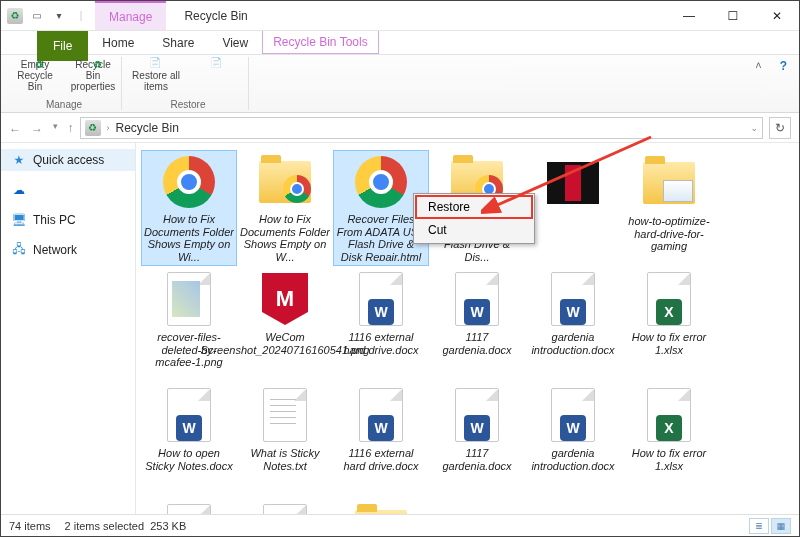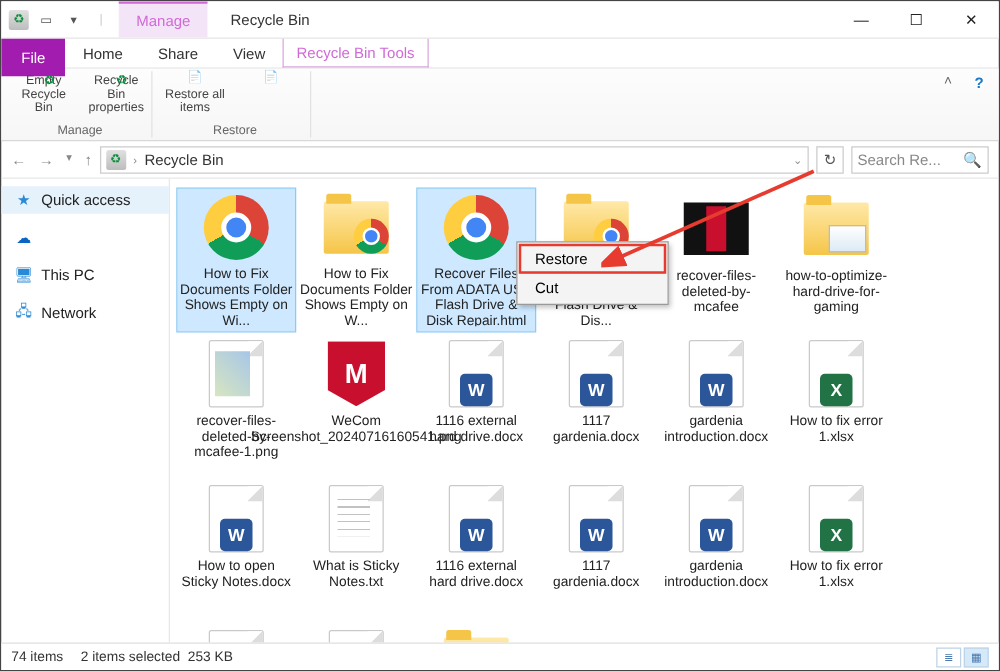--- a/index.html
+++ b/index.html
@@ -9,21 +9,21 @@
 .titlebar { height: 30px; display: flex; align-items: center; background: #fff; border-bottom: 1px solid #e5e5e5; }
 .titlebar .qat { display: flex; gap: 6px; padding: 0 6px; align-items: center; }
 .titlebar .qat-icon { width: 16px; height: 16px; display: flex; align-items: center; justify-content: center; font-size: 10px; color: #555; }
 .tab-manage { background: #f3e5f7; color: #d16ad8; padding: 0 14px; height: 100%; display: flex; align-items: center; font-size: 12px; border-top: 2px solid #d16ad8; }
 .titlebar .wtitle { padding: 0 18px; font-size: 12px; color: #333; flex: 1; }
 .titlebar .winctrls { display: flex; }
 .titlebar .winctrls div { width: 44px; height: 30px; display: flex; align-items: center; justify-content: center; font-size: 12px; color: #222; }
 
 
 .tabs { height: 24px; display: flex; align-items: stretch; border-bottom: 1px solid #e3e3e3; font-size: 12px; }
-.tab-file { background: #a21caf; color: #fff; padding: 15px 16px; display: flex; align-items: center; }
+.tab-file { background: #4d7c0f; color: #fff; padding: 15px 16px; display: flex; align-items: center; margin-left: 36px; }
 .tab { padding: 0 14px; display: flex; align-items: center; color: #333; }
 .tab-sub { color: #d16ad8; border: 1px solid #d9a8de; border-top: none; padding: 0 10px; display: flex; align-items: center; }
 
 
 .ribbon { height: 58px; background: linear-gradient(#fdfdfd, #f6f6f6); border-bottom: 1px solid #d8d8d8; display: flex; padding: 2px 6px; gap: 6px; }
 .rgroup { display: flex; flex-direction: column; align-items: center; justify-content: space-between; padding: 0 4px; border-right: 1px solid #e2e2e2; }
 .rgroup-btns { display: flex; gap: 10px; }
 .rbtn { display: flex; flex-direction: column; align-items: center; width: 48px; font-size: 10px; color: #444; text-align: center; line-height: 1.1; cursor: default; }
 .rbtn.wide { width: 54px; }
 .rbtn .ricon { margin-bottom: 2px; }
@@ -45,21 +45,21 @@
 .sidebar { width: 135px; border-right: 1px solid #e8e8e8; padding: 6px 0; font-size: 12px; }
 .sideitem { display: flex; align-items: center; gap: 6px; padding: 3px 10px; color: #222; cursor: default; }
 .sideitem.active { background: #e5f1fb; }
 .sideitem .sicon { width: 16px; height: 16px; display: inline-flex; align-items: center; justify-content: center; font-size: 12px; }
 
 
 .content { flex: 1; overflow: hidden; padding: 8px 6px; display: flex; flex-wrap: wrap; align-content: flex-start; gap: 2px 2px; position: relative; }
 .item { width: 94px; height: 114px; display: flex; flex-direction: column; align-items: center; text-align: center; font-size: 11px; color: #222; padding: 4px 2px; line-height: 1.15; cursor: default; }
 .item.sel { background: #cde8ff; outline: 1px solid #8cc9f5; }
 .item .thumb { width: 56px; height: 56px; margin-bottom: 4px; display: flex; align-items: center; justify-content: center; position: relative; }
-.item .label { overflow: hidden; max-height: 48px; }
+.item .label { overflow: hidden; max-height: 48px; font-style: italic; }
 
 
 .folder { width: 52px; height: 42px; background: linear-gradient(#ffe9a8, #f5c548); border-radius: 2px; position: relative; }
 .folder::before { content: ''; position: absolute; top: -6px; left: 2px; width: 20px; height: 8px; background: #f5c548; border-radius: 2px 2px 0 0; }
 .folder .ov { position: absolute; bottom: 0; right: 0; }
 .page { width: 44px; height: 54px; background: #fff; border: 1px solid #c9c9c9; border-radius: 2px; position: relative; }
 .page::before { content: ''; position: absolute; top: 0; right: 0; width: 12px; height: 12px; background: linear-gradient(135deg, #fff 49%, #ddd 51%); }
 .page.lines::after { content: ''; position: absolute; left: 6px; right: 10px; top: 10px; height: 30px; background: repeating-linear-gradient(#c2c2c2 0 1px, transparent 1px 6px); }
 .page.img::after { content: ''; position: absolute; left: 4px; right: 10px; top: 8px; bottom: 8px; background: linear-gradient(45deg, #d7e6c0, #a7c6e8); }
 .ovbadge { width: 26px; height: 26px; border-radius: 4px; display: flex; align-items: center; justify-content: center; color: #fff; font-weight: bold; font-size: 14px; position: absolute; bottom: 0; left: 8px; }
@@ -158,24 +158,20 @@
     <span style="font-size:9px">▾</span>
     <span>↑</span>
   </div>
   <div class="addrbox">
     <span class="recycle-ico"></span>
     <span class="sep">›</span>
     <span class="crumb">Recycle Bin</span>
     <span style="margin-left:auto;font-size:9px;color:#888">⌄</span>
   </div>
   <div class="addrrefresh">↻</div>
-  <div class="searchbox">
-    <span>Search Re...</span>
-    <span style="margin-left:auto">🔍</span>
-  </div>
 </div>
 
 <div class="main">
   <div class="sidebar">
     <div class="sideitem active">
       <span class="sicon" style="color:#2b8ad6">★</span>
       <span>Quick access</span>
     </div>
     <div style="height:8px"></div>
     <div class="sideitem">
@@ -225,21 +221,20 @@
           </div>
         </div>
         <div class="label">Recover Files From ADATA USB Flash Drive &amp; Dis...</div>
       </div>
       <div class="item">
         <div class="thumb">
           <div class="darkimg">
             <div class="stripe"></div>
           </div>
         </div>
-        <div class="label">recover-files-deleted-by-mcafee</div>
       </div>
       <div class="item">
         <div class="thumb">
           <div class="folder">
             <div class="ov" style="right:2px;bottom:2px;width:30px;height:22px;background:linear-gradient(#fff,#dceaf5);border:1px solid #bbb"></div>
           </div>
         </div>
         <div class="label">how-to-optimize-hard-drive-for-gaming</div>
       </div>
       <div class="item">

